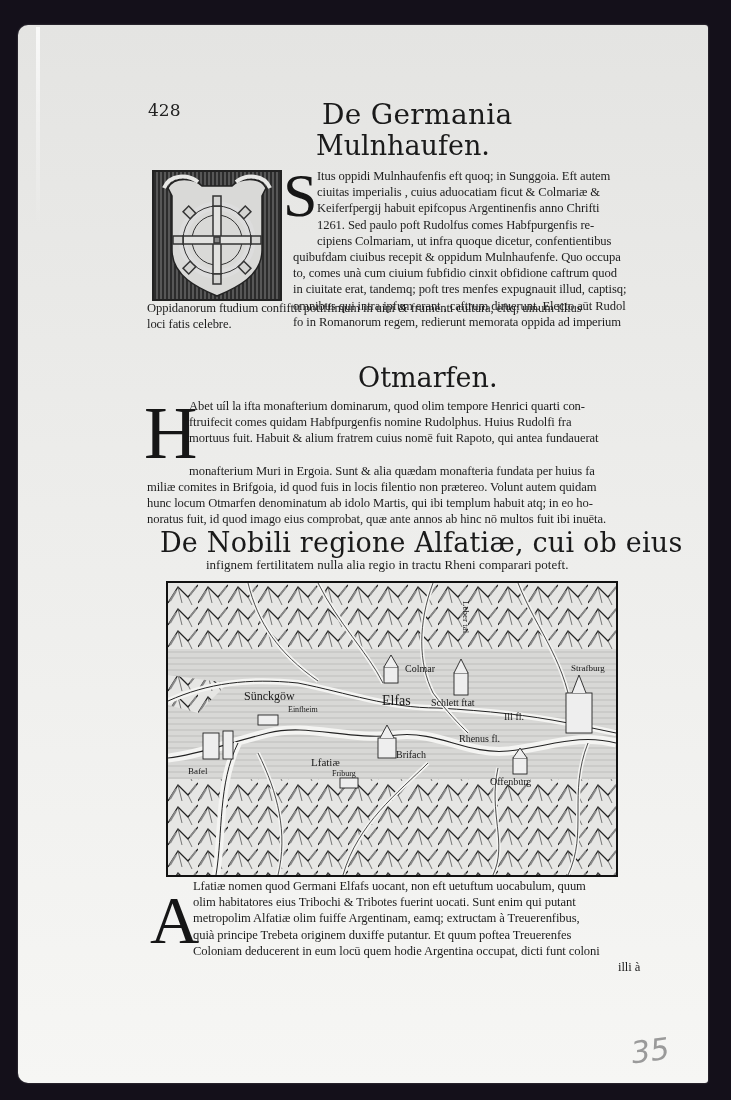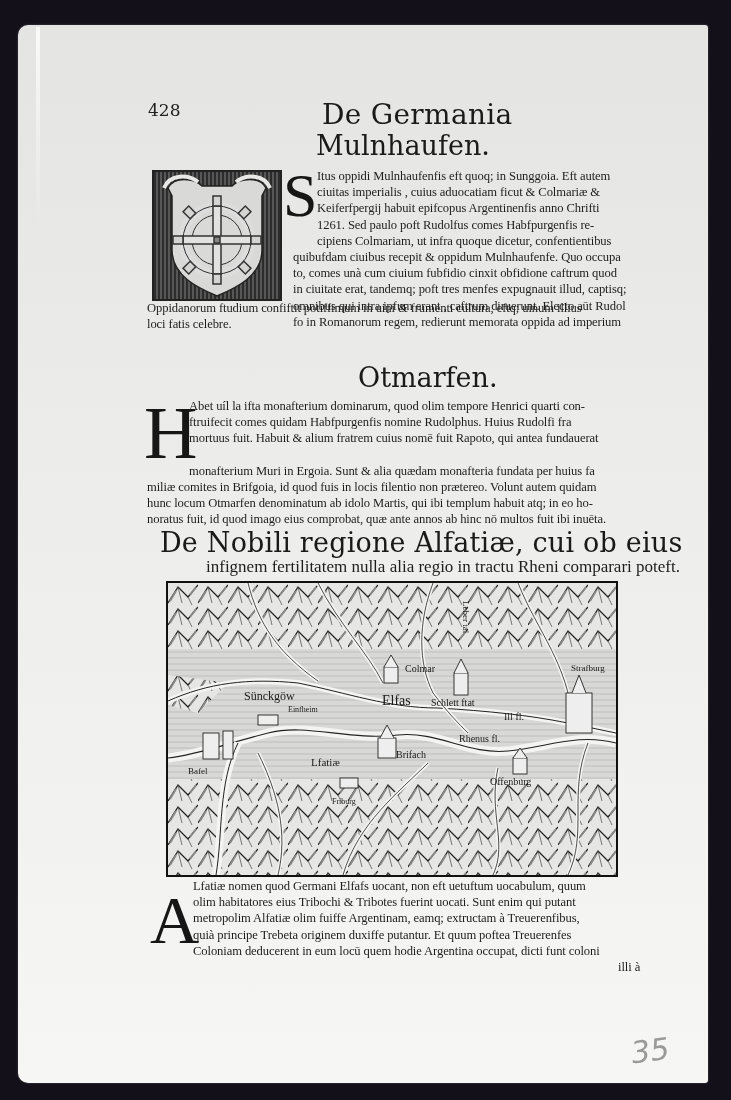--- a/index.html
+++ b/index.html
@@ -42,21 +42,21 @@
 
   .block1 { left:293px; top:168px; }
   .block1 .line { display:block; }
   .block1-tail { left:147px; top:300px; }
 
   .title2 { left:330px; top:362px; font-size:27px; color:#1a1a1a;margin-left:28px; }
   .cap-h { left:144px; top:396px; font-size:74px; }
   .block2 { left:189px; top:398px; }
 
   .title3 { left:160px; top:527px; font-size:27px; color:#1a1a1a; letter-spacing:0.2px; }
-  .subtitle3 { left:206px; top:557px; font-size:17px; font-family:"Liberation Serif", serif; color:#1d1d1d; }
+  .subtitle3 { left:206px; top:557px; font-size:13px; font-family:"Liberation Serif", serif; color:#1d1d1d; }
 
   .map {
     left:166px; top:581px; width:448px; height:292px;
     border:2px solid #111; background:#dcdcda; overflow:hidden;
   }
   .map svg { position:absolute; left:0; top:0; }
   .map-label {
     position:absolute; font-family:"Liberation Serif", serif; color:#1a1a1a; white-space:nowrap;
   }
 
@@ -203,21 +203,21 @@
   <span class="map-label" style="left:237px;top:80px;font-size:10px;">Colmar</span>
   <span class="map-label" style="left:403px;top:80px;font-size:9px;">Strafburg</span>
   <span class="map-label" style="left:76px;top:106px;font-size:12px;">Sünckgöw</span>
   <span class="map-label" style="left:120px;top:122px;font-size:8px;">Einfheim</span>
   <span class="map-label" style="left:214px;top:110px;font-size:14px;">Elfas</span>
   <span class="map-label" style="left:263px;top:114px;font-size:10px;">Schlett ftat</span>
   <span class="map-label" style="left:336px;top:128px;font-size:10px;">Ill fl.</span>
   <span class="map-label" style="left:291px;top:150px;font-size:10px;">Rhenus fl.</span>
   <span class="map-label" style="left:20px;top:183px;font-size:9px;">Bafel</span>
   <span class="map-label" style="left:143px;top:173px;font-size:11px;">Lfatiæ</span>
-  <span class="map-label" style="left:164px;top:186px;font-size:8px;margin-top:28px;">Friburg</span>
+  <span class="map-label" style="left:164px;top:186px;font-size:8px;">Friburg</span>
   <span class="map-label" style="left:228px;top:166px;font-size:10px;">Brifach</span>
   <span class="map-label" style="left:286px;top:193px;font-size:10px;margin-left:36px;">Offenburg</span>
 </div>
 
 <div class="abs dropcap cap-a">A</div>
 <div class="abs body-text block3">
   <span style="display:block">Lfatiæ nomen quod Germani Elfafs uocant, non eft uetuftum uocabulum, quum</span>
   <span style="display:block">olim habitatores eius Tribochi &amp; Tribotes fuerint uocati. Sunt enim qui putant</span>
   <span style="display:block">metropolim Alfatiæ olim fuiffe Argentinam, eamq; extructam à Treuerenfibus,</span>
   <span style="display:block">quià principe Trebeta originem duxiffe putantur. Et quum poftea Treuerenfes</span>

